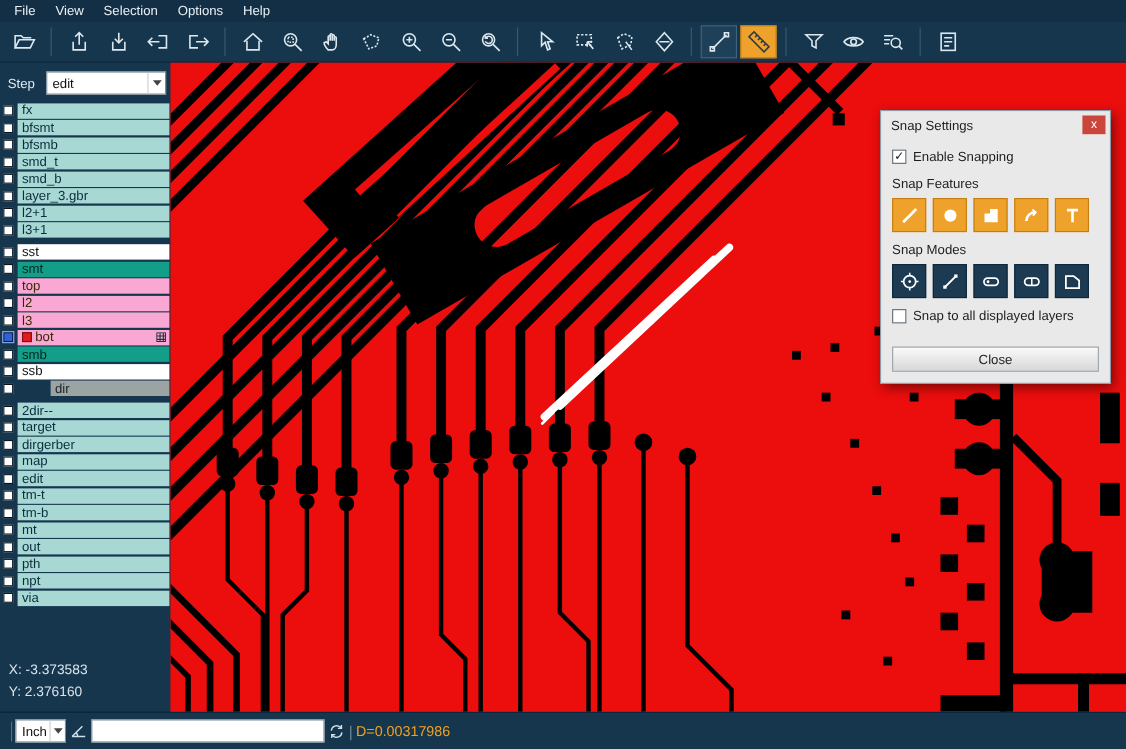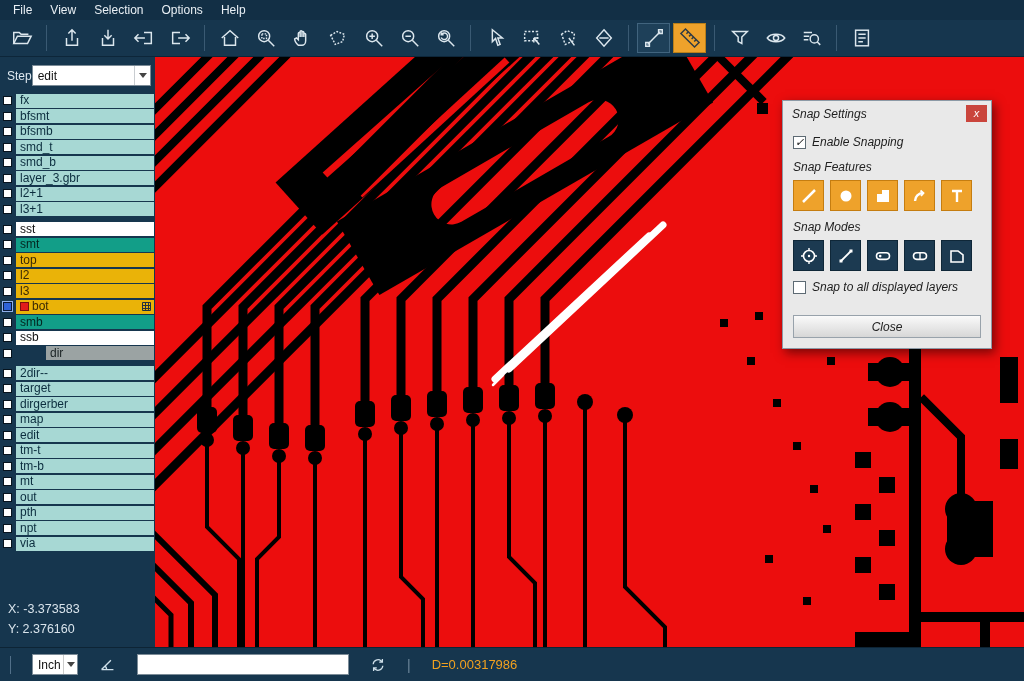--- a/index.html
+++ b/index.html
@@ -18,61 +18,61 @@
   .tbtn.boxed { border:1px solid #41647e; background:#1e4059; }
   .tbtn.active { background:var(--accent,#eea22b); border:1px solid #b97f1a; }
   .tbtn.active svg { stroke:#2e3b45; }
   .tsep { width:1px; height:26px; background:#3a5a73; margin:0 5px; flex:none; }
 
   
   .main { flex:1; display:flex; min-height:0; }
 
   
   .sidebar { width:155px; background:var(--navy,#16364e); display:flex; flex-direction:column; flex:none; }
-  .step-row { display:flex; align-items:center; gap:0; padding:8px 4px 7px 7px; color:#dfe9f0; font-size:12px; flex:none; }
+  .step-row { display:flex; align-items:center; gap:10px; padding:8px 4px 7px 7px; color:#dfe9f0; font-size:12px; flex:none; }
   .step-select { flex:1; background:#fff; color:#111; font-size:12px; height:21px; display:flex; align-items:center; padding-left:5px; border:1px solid #7b8b97; }
   .step-select .chevbox { margin-left:auto; width:16px; height:100%; border-left:1px solid #c9cdd1; display:flex; align-items:center; justify-content:center; }
   .tri-down { width:0; height:0; border-left:4px solid transparent; border-right:4px solid transparent; border-top:5px solid #444; }
   .layer-list { flex:none; }
   .layer-row { display:flex; align-items:center; height:15.5px; padding-left:3px; }
   .layer-cb { width:9px; height:9px; background:#fff; border:1px solid #07131d; margin-right:4px; flex:none; }
   .layer-cb.sel { background:#2e62d8; border-color:#0a1a3a; outline:1px solid #8fb0ea; }
   .layer-label { flex:1; height:14px; font-size:12px; line-height:13px; color:#0b2d3e; padding-left:4px; display:flex; align-items:center; margin-right:1px; overflow:hidden; white-space:nowrap;text-align:center; }
   .bg-teal  { background:#a7d8d4; }
   .bg-white { background:#ffffff; color:#111; }
   .bg-green { background:#129e88; color:#032620; }
-  .bg-amber { background:#eab308; color:#3a2905; }
+  .bg-amber { background:#f9a8d4; color:#3a2905; }
   .bg-gray  { background:#9ba3a3; color:#1b2425;margin-left:30px; }
   .layer-swatch { width:9px; height:9px; background:#e21b1b; border:1px solid #7d0e0e; margin-right:3px; flex:none; }
   .grid-ic { margin-left:auto; margin-right:3px; display:flex; align-items:center; }
   .layer-gap { height:4.5px; }
   .coords { margin-top:auto; padding:4px 8px 8px; color:#d9e4ec; font-size:12.5px; line-height:20px; flex:none; }
 
   
   .canvas-wrap { flex:1; position:relative; overflow:hidden; background:var(--canvas-red,#ec0d0d); }
   .canvas-wrap svg.pcb { position:absolute; inset:0; width:100%; height:100%; display:block; }
 
   
-  .snap-dialog { position:absolute; left:627px; top:43px; width:210px; background:#e9e9e9; border:1px solid #8c9aa6; box-shadow:3px 4px 10px rgba(0,0,0,.5); font-size:12px; color:#1d1d1d;font-style:italic; }
+  .snap-dialog { position:absolute; left:645px; top:43px; width:210px; background:#e9e9e9; border:1px solid #8c9aa6; box-shadow:3px 4px 10px rgba(0,0,0,.5); font-size:12px; color:#1d1d1d; }
   .snap-title { height:25px; display:flex; align-items:center; padding-left:9px; color:#222; }
   .snap-close-x { margin-left:auto; width:21px; height:17px; background:#ca453c; color:#fff; display:flex; align-items:center; justify-content:center; font-size:11px; margin-right:4px; line-height:1; }
   .snap-body { padding:2px 10px 10px; }
   .snap-check { display:flex; align-items:center; gap:6px; margin:7px 0 11px; }
   .snap-check.last { margin:9px 0 2px; }
   .cb { width:13px; height:13px; background:#fff; border:1px solid #5d6a73; display:flex; align-items:center; justify-content:center; font-size:11px; color:#111; flex:none; line-height:1; }
   .snap-sec { margin:2px 0 6px; color:#222; }
   .snap-btnrow { display:flex; gap:6px; margin-bottom:9px; }
   .sbtn { width:31px; height:31px; display:flex; align-items:center; justify-content:center; flex:none; }
   .sbtn.orange { background:var(--accent,#eea22b); border:1px solid #c57d10; }
   .sbtn.dark { background:#1c3a51; border:1px solid #0f2738; }
   .sbtn svg { stroke:#fff; fill:none; stroke-width:2; }
   .snap-close-btn { width:100%; height:23px; background:linear-gradient(#fafafa,#d7d7d7); border:1px solid #98a2ab; display:flex; align-items:center; justify-content:center; margin-top:21px; color:#222; font-size:12px; }
 
   
-  .statusbar { height:34px; background:var(--navy,#16364e); border-top:1px solid #0d2435; display:flex; align-items:center; gap:21px; padding:0 10px; flex:none; }
+  .statusbar { height:34px; background:var(--navy,#16364e); border-top:1px solid #0d2435; display:flex; align-items:center; gap:3px; padding:0 10px; flex:none; }
   .grip { width:1px; height:18px; background:#52708а; background:#527089; }
   .units { width:46px; height:21px; background:#fff; color:#111; font-size:12px; display:flex; align-items:center; padding-left:5px; border:1px solid #7b8b97; }
   .units .chevbox { margin-left:auto; width:14px; height:100%; border-left:1px solid #ccc; display:flex; align-items:center; justify-content:center; }
   .sicon svg { stroke:#cfe0ea; fill:none; stroke-width:1.6; display:block; }
   .cmd-input { width:212px; height:21px; background:#fff; border:1px solid #7b8b97; font-size:12px; padding:0 4px; color:#111; }
   .sb-sep { color:#6d879a; font-size:14px; }
   .dist { color:var(--dist,#f2a11f); font-size:13px; }
 </style>
 </head>
 <body>

